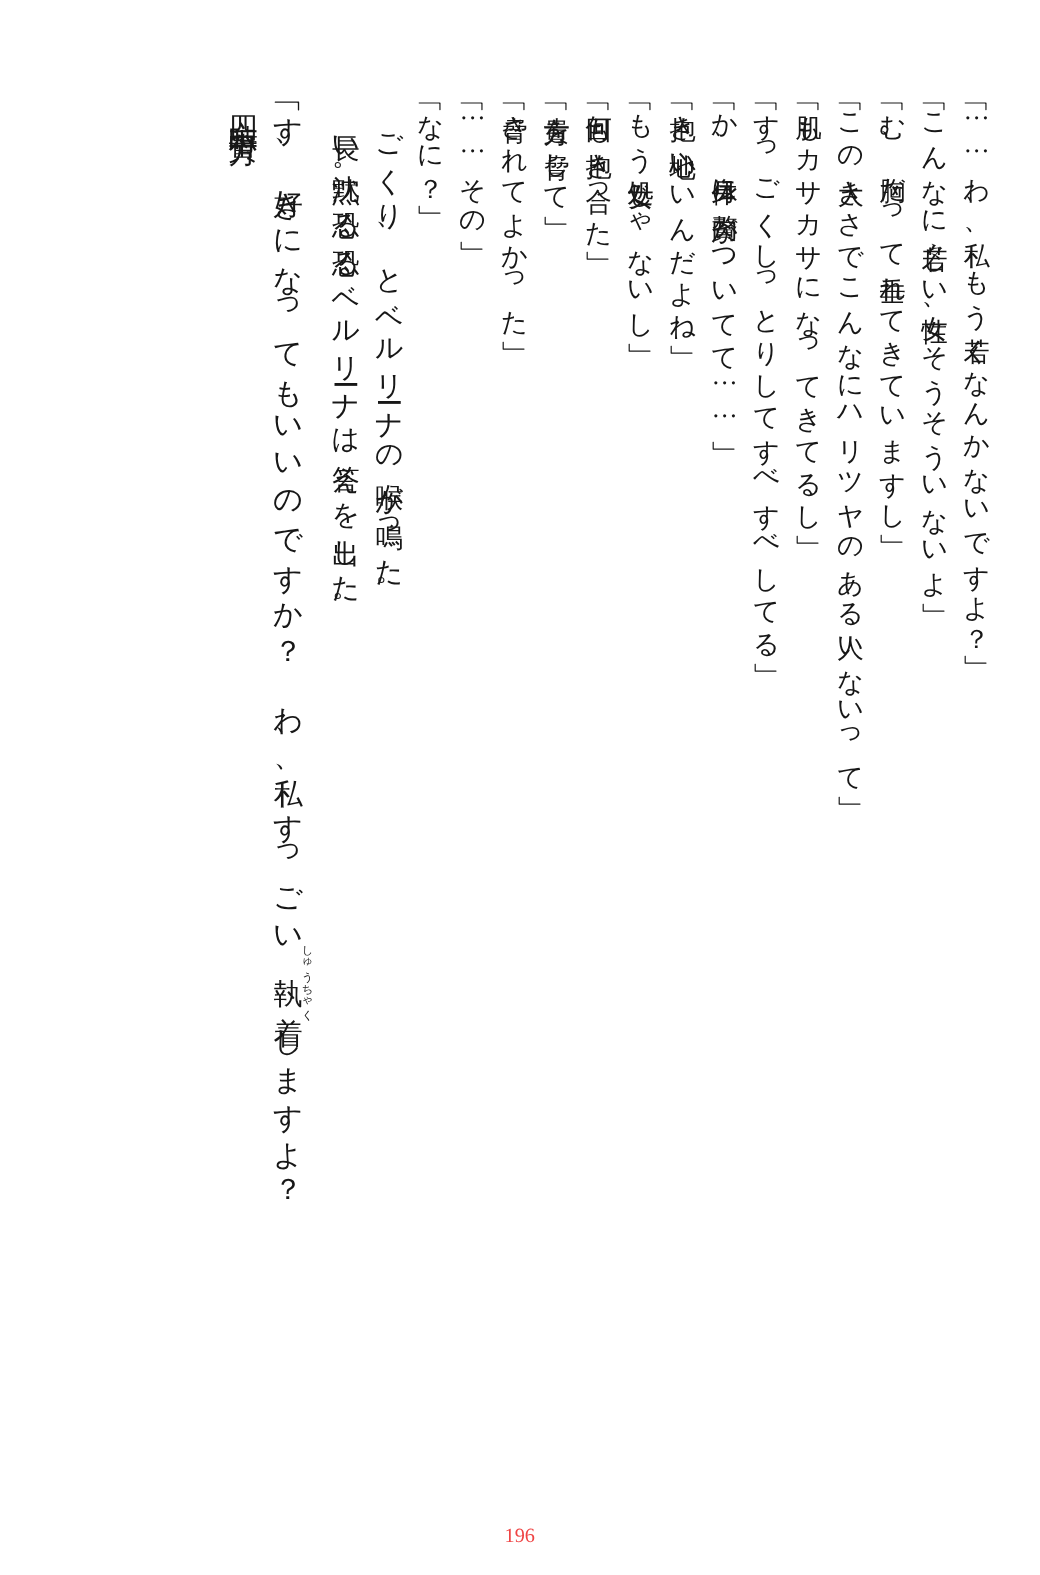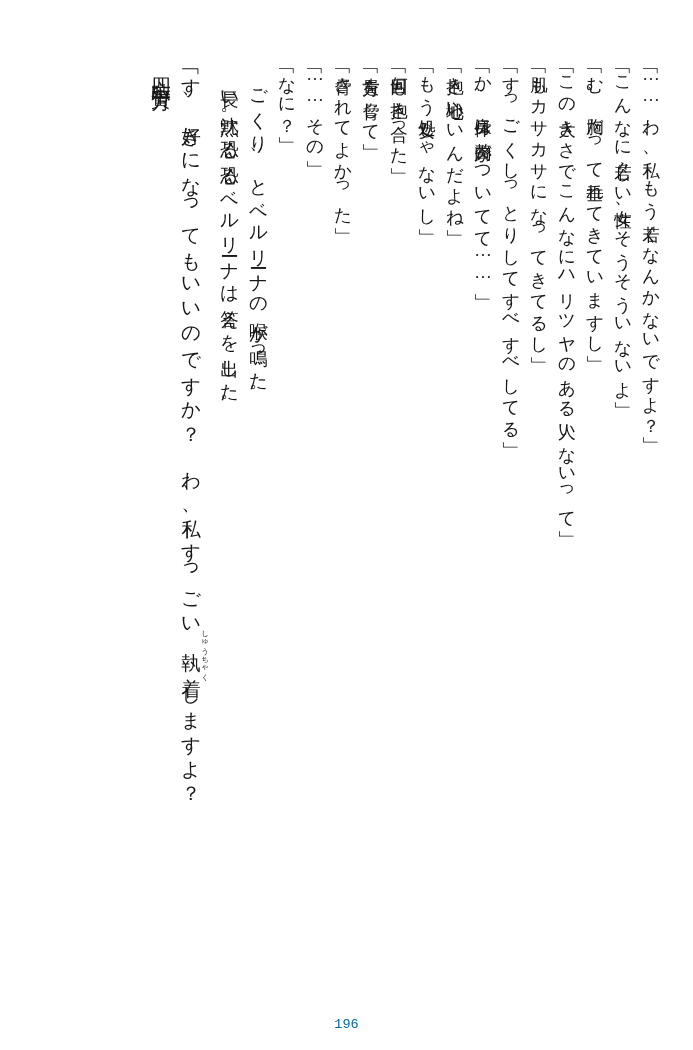--- a/index.html
+++ b/index.html
@@ -76,22 +76,22 @@
     color: #222;
   }
 
   #page-number {
     position: absolute;
     left: 0;
     right: 0;
     bottom: 18px;
     text-align: center;
     font-size: 13.5px;
-    font-family: Liberation Mono, monospace;
-    color: #0369a1;
+    font-family: Liberation Serif, serif;
+    color: #ef4444;
   }
 </style>
 </head>
 <body>
 
 <div id="page">
 
   <div id="text-block">
 
     <div class="vcol ind0">「……わ、私、もう若くなんかないですよ？」</div>

